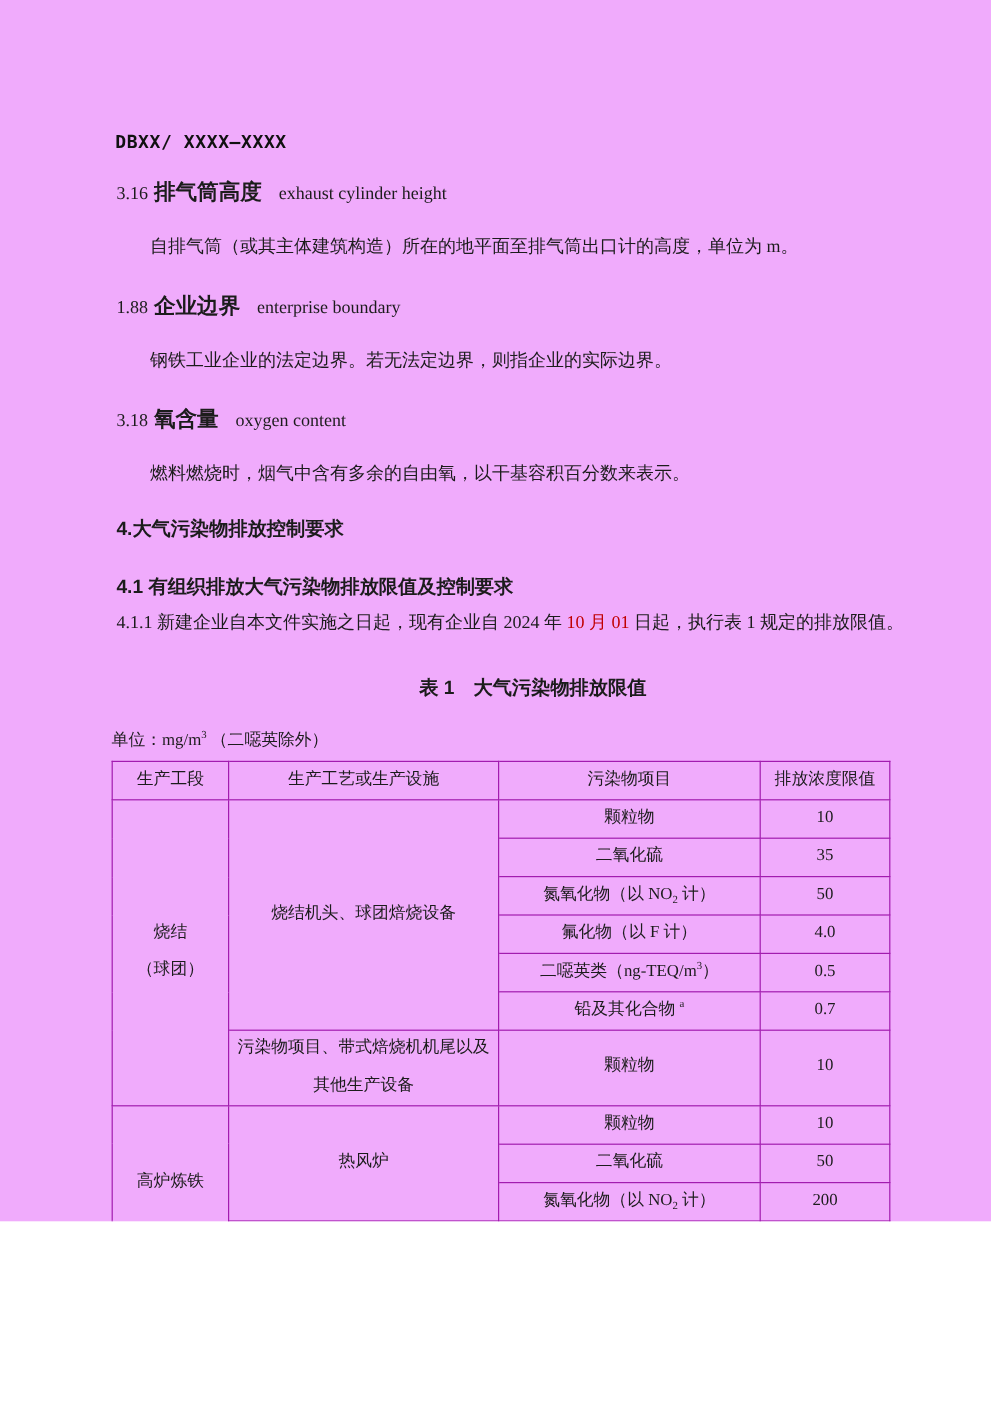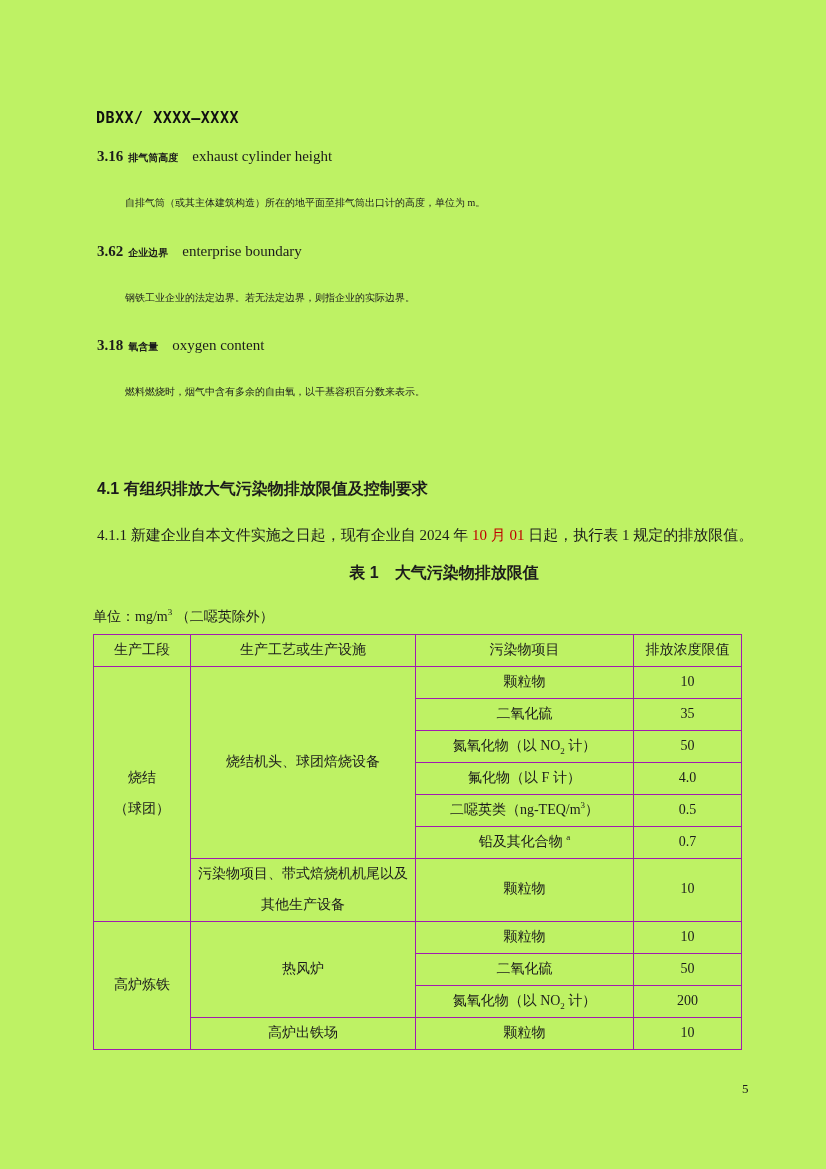--- a/index.html
+++ b/index.html
@@ -1,29 +1,29 @@
 <!DOCTYPE html>
 <html><head>
 <meta charset="utf-8">
 <style>
   html,body{margin:0;padding:0;background:#fff;}
   .page{
-    position:relative;width:826px;height:1169px;background:#bef264;overflow:hidden;
+    position:relative;width:826px;height:1018px;background:#f0abfc;overflow:hidden;
     font-family:"Liberation Serif","DejaVu Serif",serif;color:#1c1c1c;
   }
   .abs{position:absolute;}
   .doc-code{
     left:96px;top:109px;font-family:"DejaVu Sans Mono",monospace;
     font-size:15px;font-weight:600;letter-spacing:0.5px;color:#111;
   }
   .sec-heading{left:97px;font-size:15px;white-space:nowrap;}
-  .sec-num{font-family:"Liberation Serif","DejaVu Serif",serif;font-weight:bold;}
-  .sec-term{font-family:Liberation Serif, serif;font-weight:bold;font-size:10px;margin-left:5px;}
+  .sec-num{font-family:"Liberation Serif","DejaVu Serif",serif;}
+  .sec-term{font-family:Liberation Serif, serif;font-weight:bold;font-size:18px;margin-left:5px;}
   .sec-en{margin-left:14px;}
-  .para{left:125px;font-size:10px;white-space:nowrap;}
+  .para{left:125px;font-size:15px;white-space:nowrap;}
   .h-bold{left:97px;font-family:"Liberation Sans","DejaVu Sans",sans-serif;font-weight:bold;font-size:16px;white-space:nowrap;}
   .clause{left:97px;font-size:15px;white-space:nowrap;}
   .red{color:#c00000;}
   .caption{left:0;top:563px;width:826px;text-align:center;
     font-family:"Liberation Sans","DejaVu Sans",sans-serif;font-weight:bold;font-size:16px;padding-left:31px;}
   .unit-line{left:93px;top:607px;width:648px;font-size:14px;}
   .unit-line sup{font-size:9px;}
   table.t1{
     left:93px;top:634px;width:648px;border-collapse:collapse;table-layout:fixed;
     font-size:14px;color:#1c1c1c;border:1.5px solid #3a3a3a;
@@ -45,32 +45,33 @@
 <div class="page">
 
   <div class="abs doc-code">DBXX/ XXXX—XXXX</div>
 
   <div class="abs sec-heading" style="top:148px">
     <span class="sec-num">3.16</span><span class="sec-term">排气筒高度</span><span class="sec-en">exhaust cylinder height</span>
   </div>
   <div class="abs para" style="top:196px">自排气筒（或其主体建筑构造）所在的地平面至排气筒出口计的高度，单位为 m。</div>
 
   <div class="abs sec-heading" style="top:243px">
-    <span class="sec-num">3.62</span><span class="sec-term">企业边界</span><span class="sec-en">enterprise boundary</span>
+    <span class="sec-num">1.88</span><span class="sec-term">企业边界</span><span class="sec-en">enterprise boundary</span>
   </div>
   <div class="abs para" style="top:291px">钢铁工业企业的法定边界。若无法定边界，则指企业的实际边界。</div>
 
   <div class="abs sec-heading" style="top:337px">
     <span class="sec-num">3.18</span><span class="sec-term">氧含量</span><span class="sec-en">oxygen content</span>
   </div>
   <div class="abs para" style="top:385px">燃料燃烧时，烟气中含有多余的自由氧，以干基容积百分数来表示。</div>
 
+  <div class="abs h-bold" style="top:431px">4.大气污染物排放控制要求</div>
   <div class="abs h-bold" style="top:479px">4.1 有组织排放大气污染物排放限值及控制要求</div>
 
-  <div class="abs clause" style="top:526px">
+  <div class="abs clause" style="top:509px">
     <span>4.1.1 新建企业自本文件实施之日起，现有企业自 2024 年 </span><span class="red">10 月 01</span><span> 日起，执行表 1 规定的排放限值。</span>
   </div>
 
   <div class="abs caption">表 1　大气污染物排放限值</div>
 
   <div class="abs unit-line">
     <span>单位：mg/m</span><sup>3</sup><span> （二噁英除外）</span>
   </div>
 
   <table class="abs t1">

